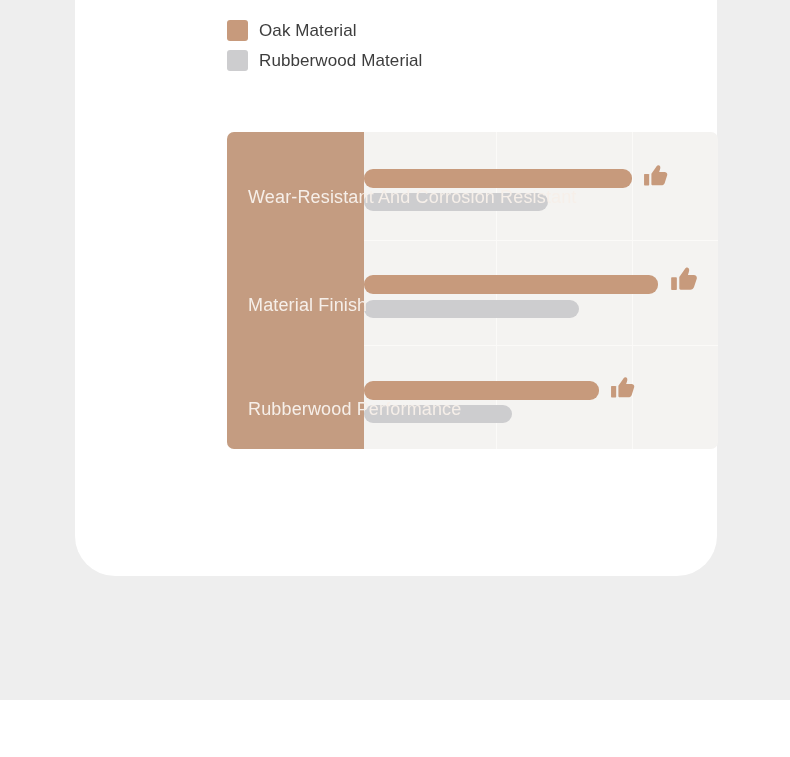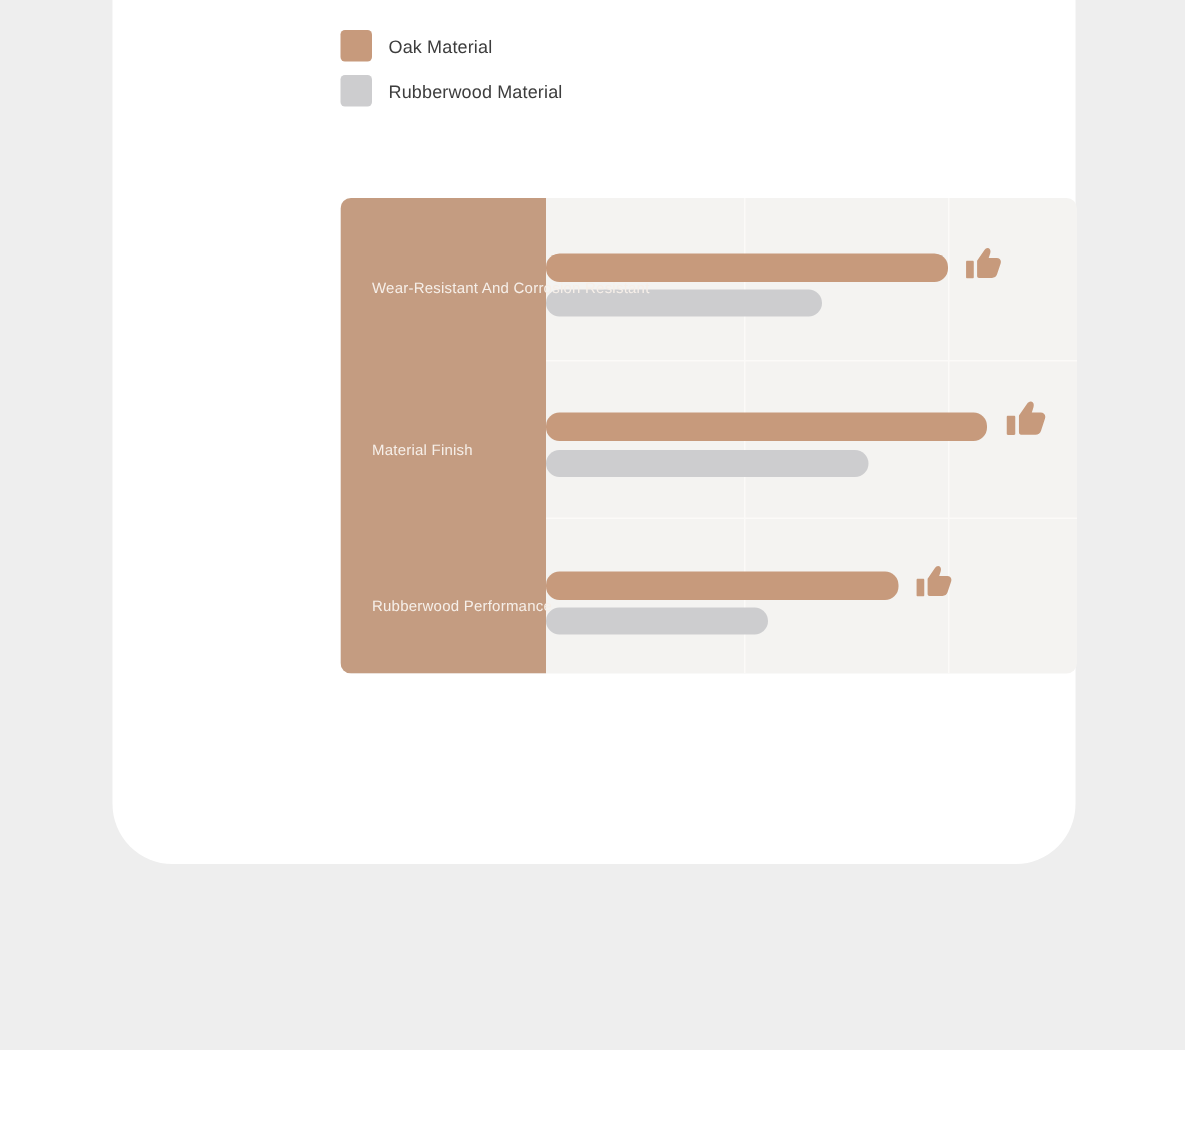--- a/index.html
+++ b/index.html
@@ -57,21 +57,21 @@
     margin-bottom: 1px;
   }
   .legend-swatch {
     width: 21px;
     height: 21px;
     border-radius: 3px;
     flex: 0 0 auto;
   }
   .legend-label {
     margin-left: 11px;
-    font-size: 12px;
+    font-size: 17px;
     color: #3d3d3d;
     letter-spacing: .1px;
     white-space: nowrap;
   }
 
   
   #chart {
     position: absolute;
     left: 152px;
     top: 172px;
@@ -113,21 +113,21 @@
 
   
   .cat-row {
     position: absolute;
     left: 0;
     right: 0;
   }
   .cat-label {
     position: absolute;
     left: 21px;
-    font-size: 10px;
+    font-size: 18px;
     color: #f6efe9;
     white-space: nowrap;
     letter-spacing: .15px;
     z-index: 4;
   }
   .bar {
     position: absolute;
     border-radius: 9px;
     z-index: 2;
   }

